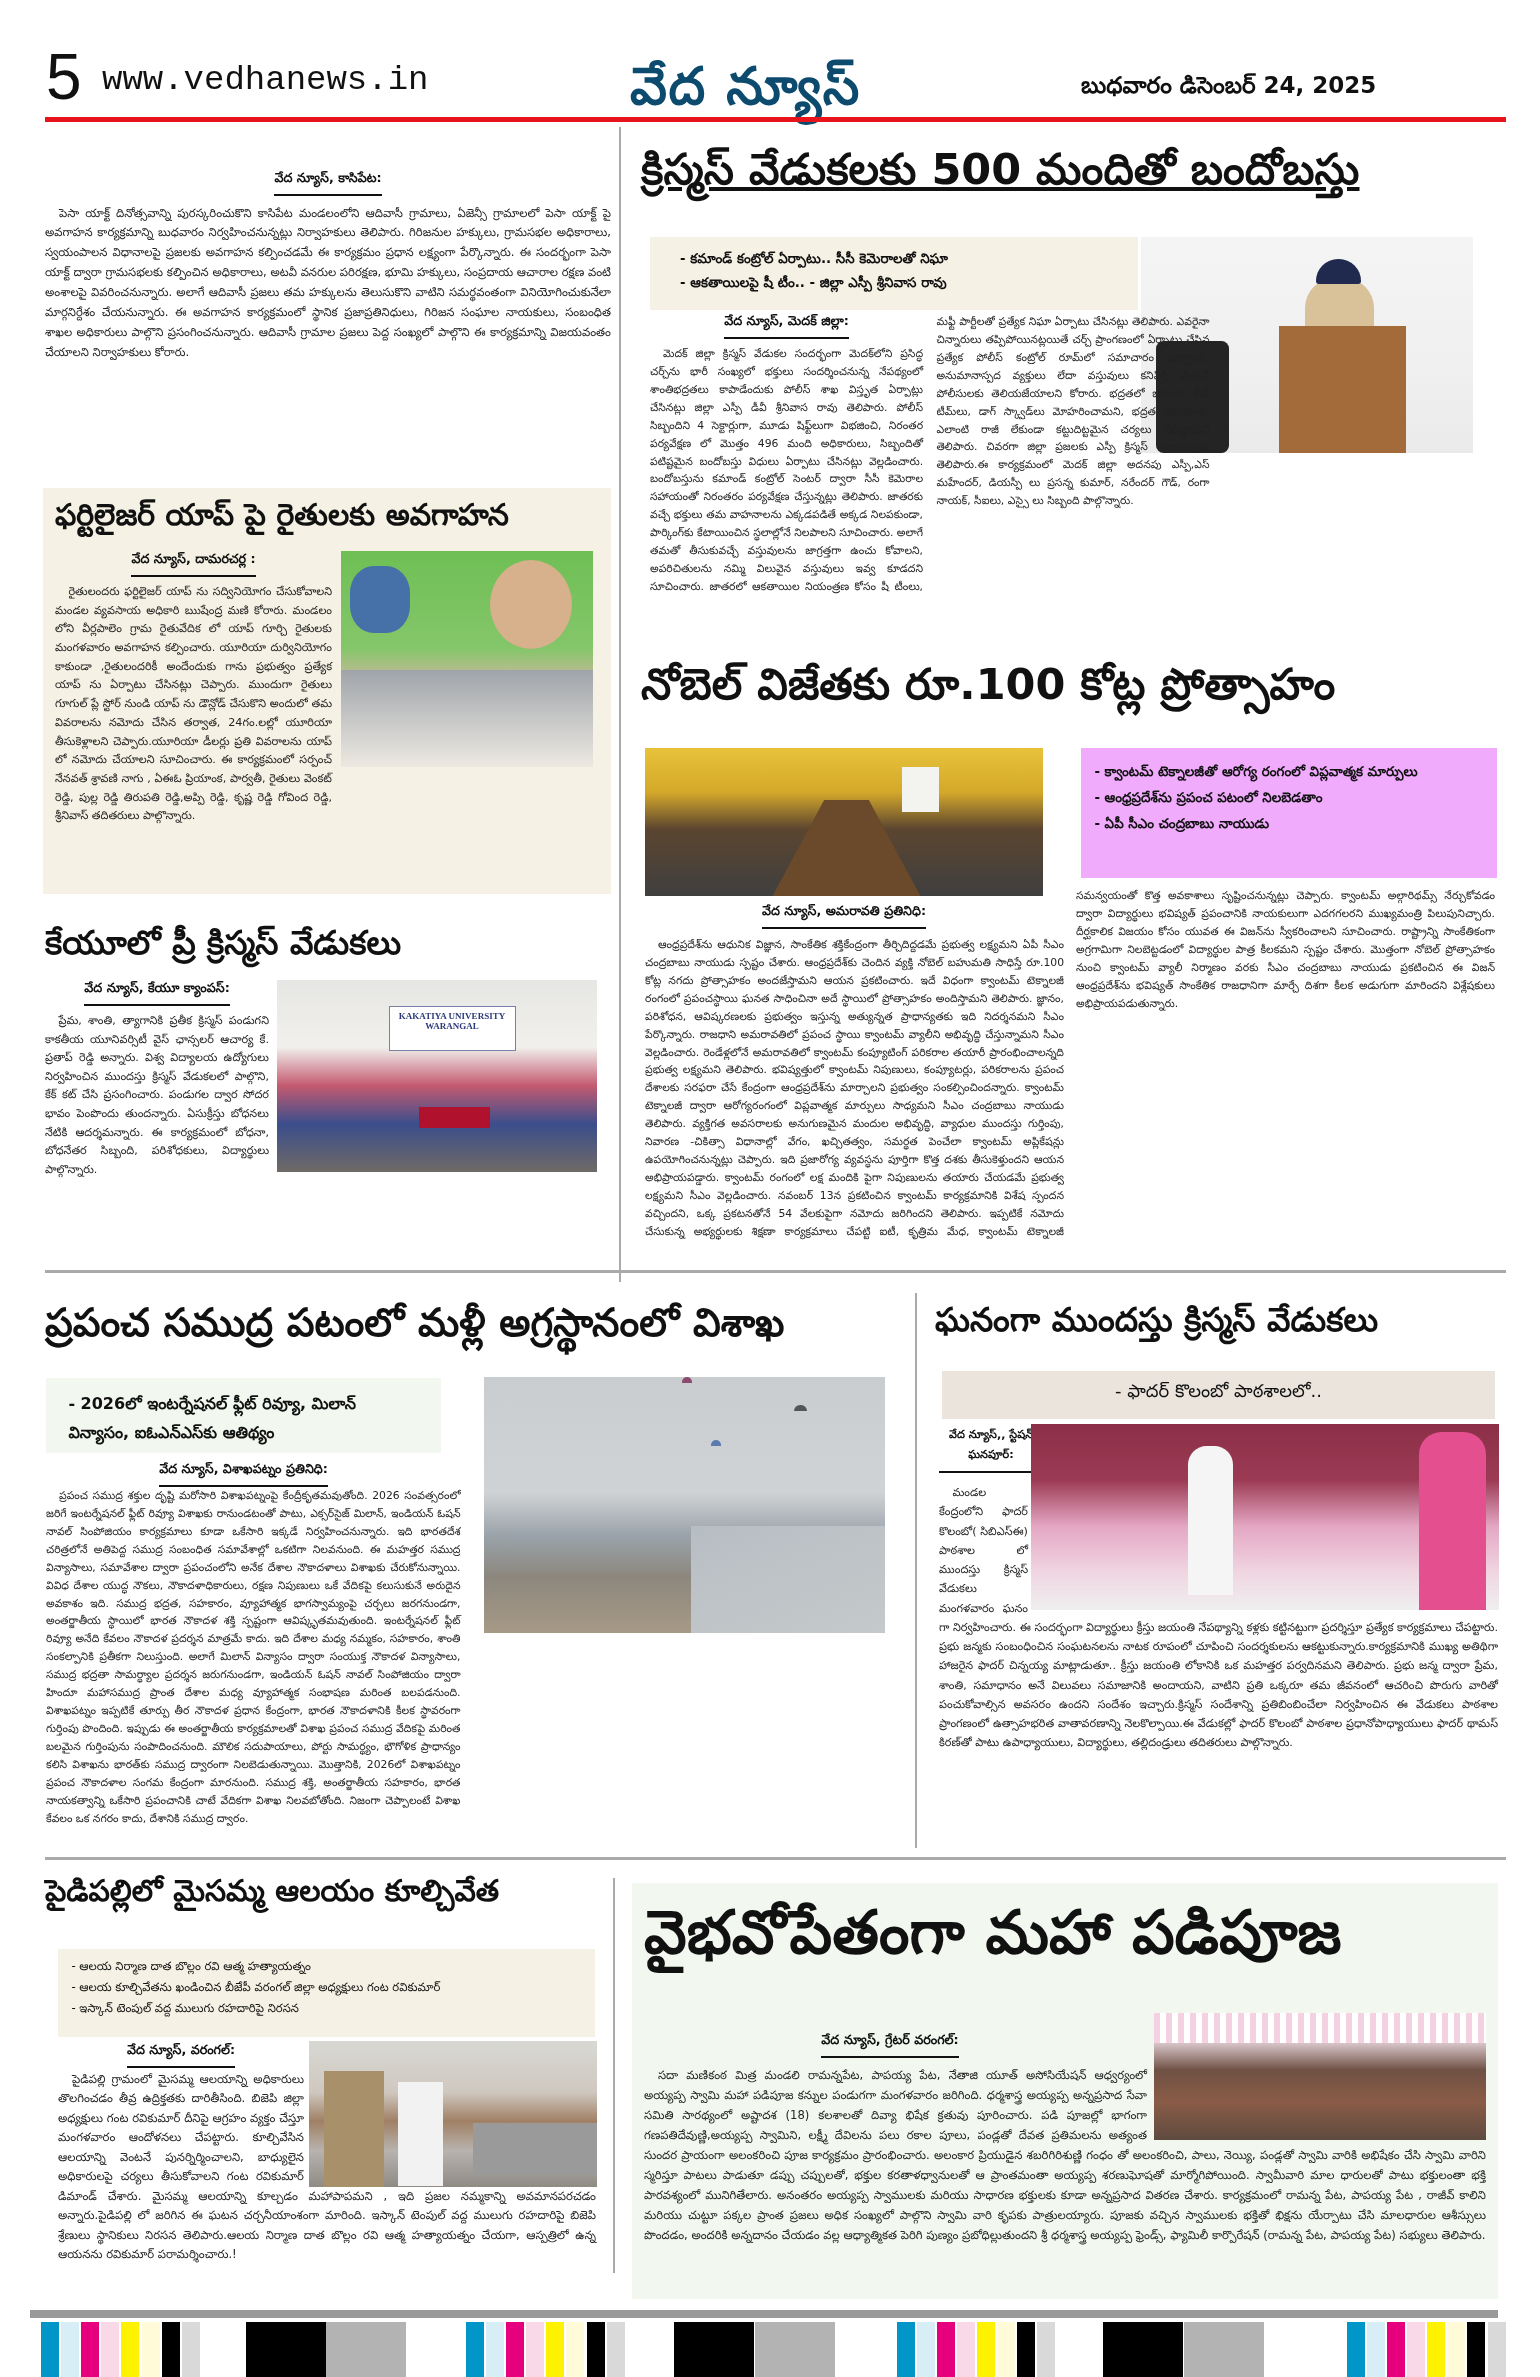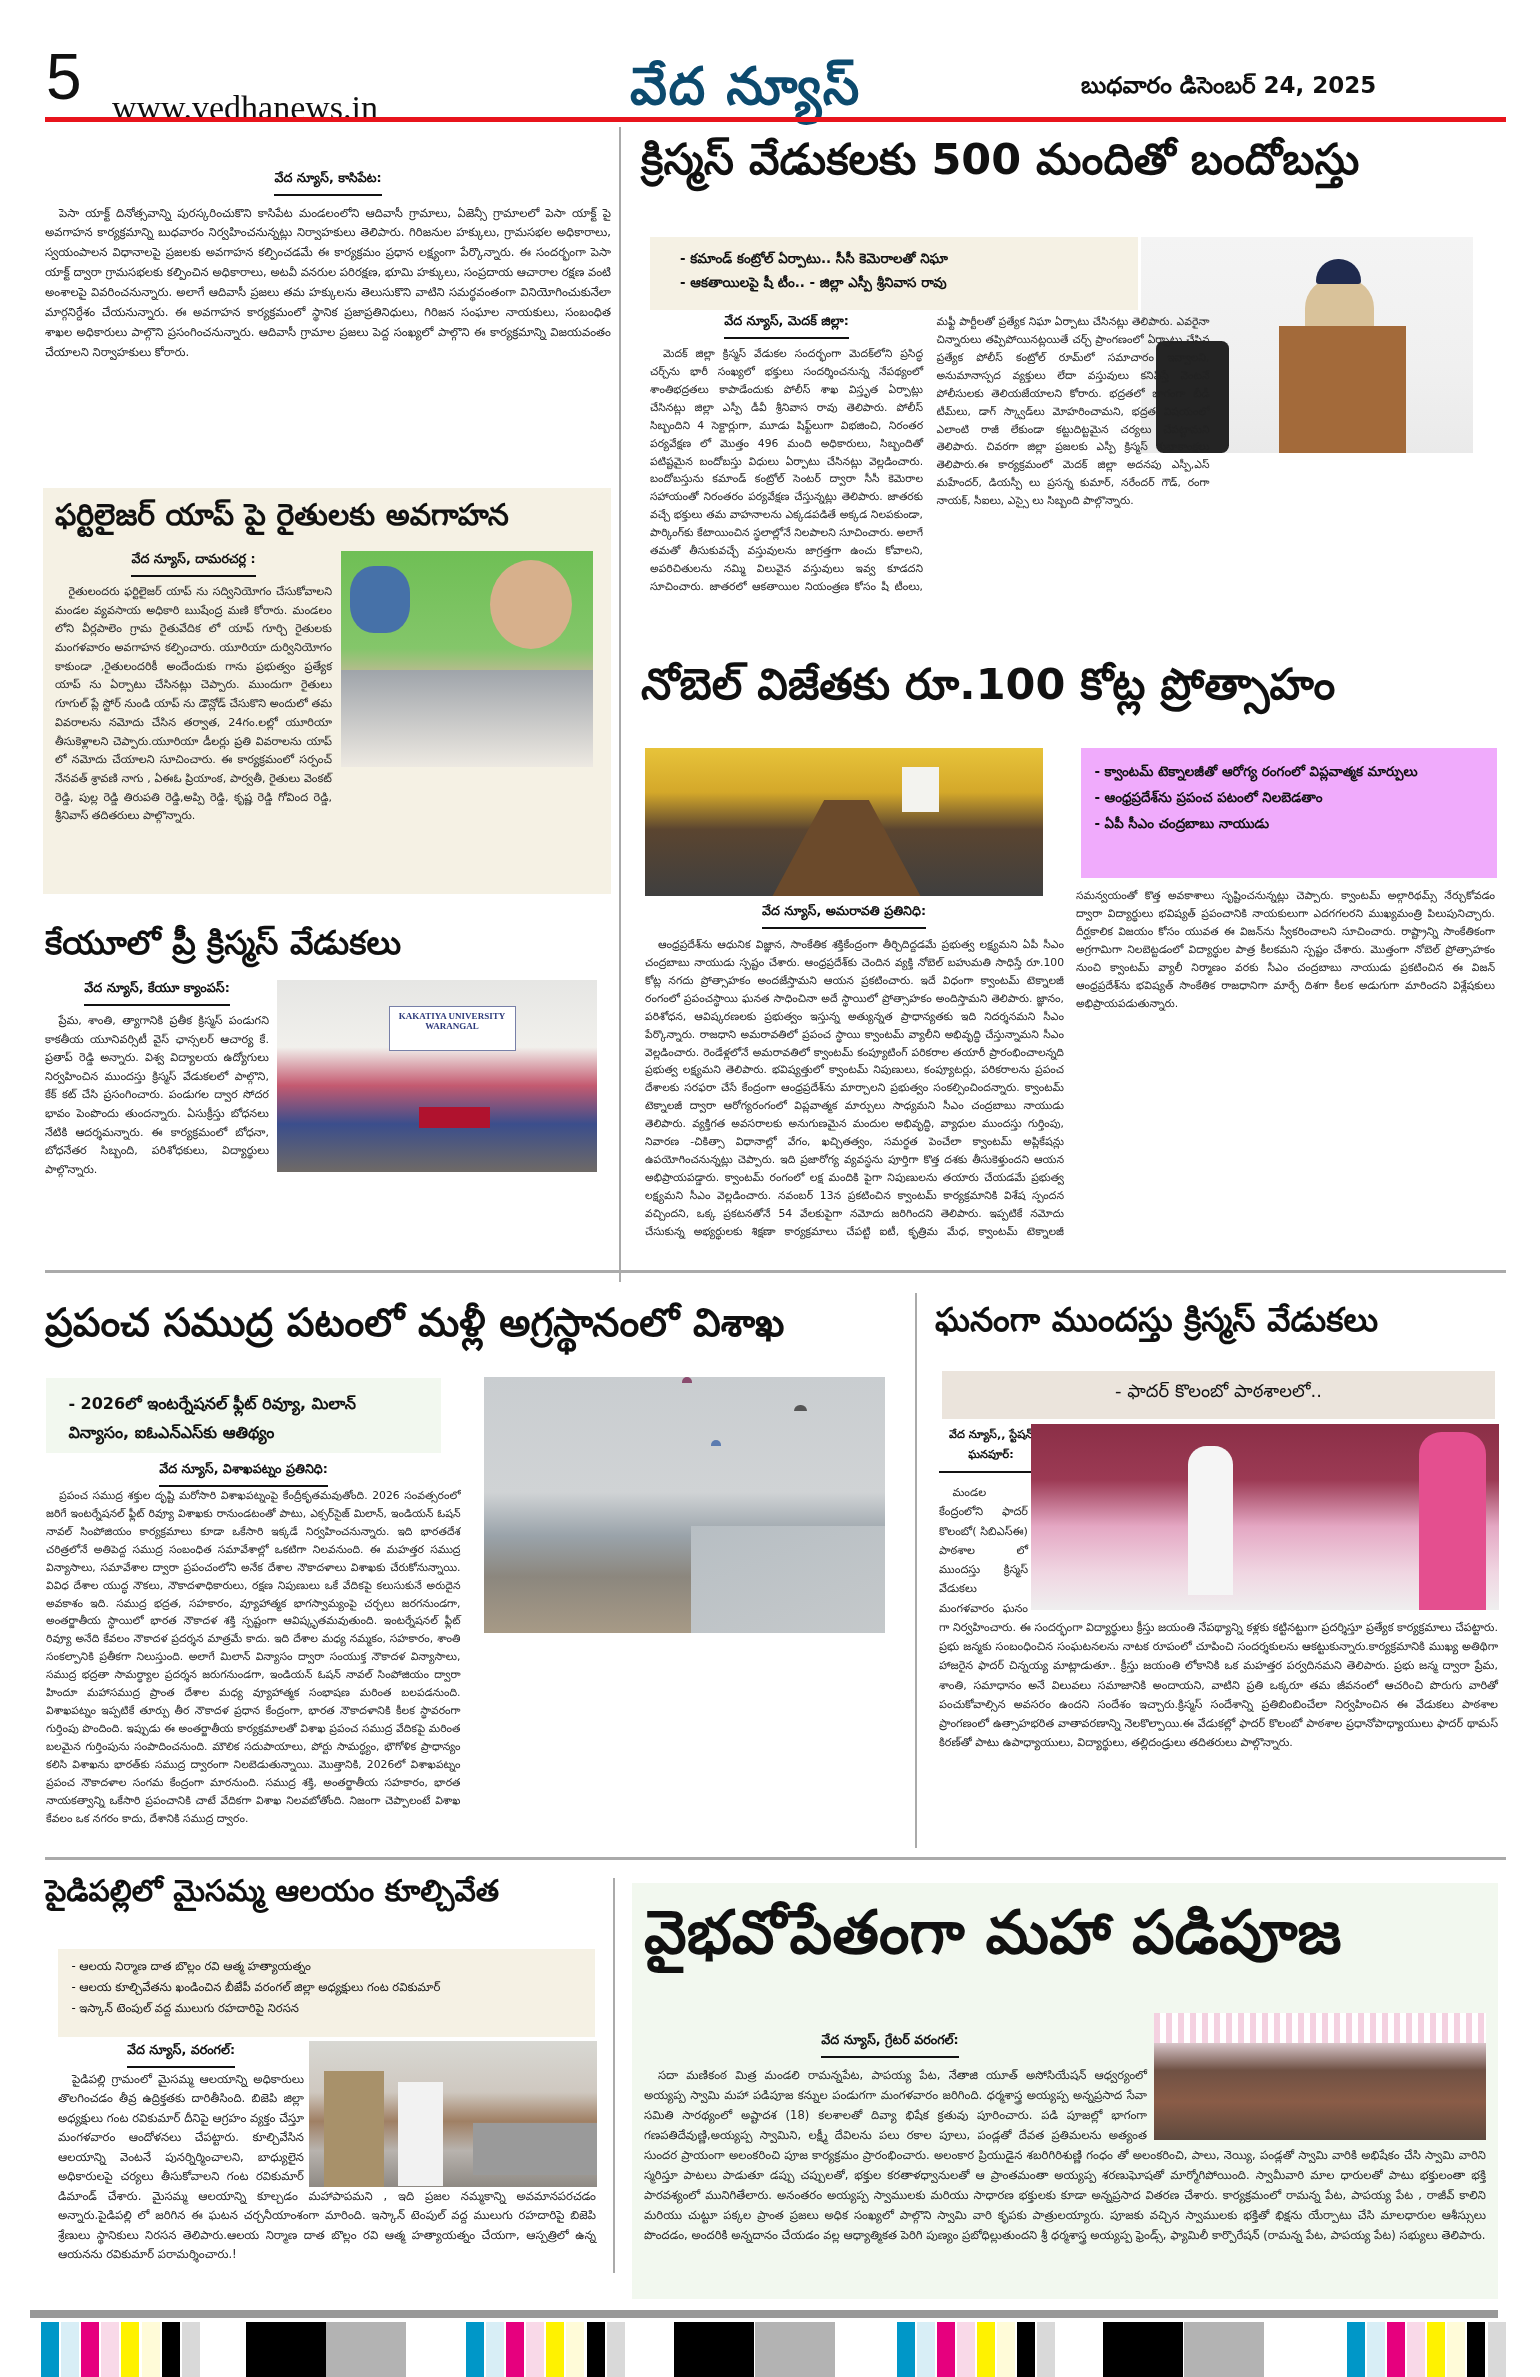--- a/index.html
+++ b/index.html
@@ -1,20 +1,20 @@
 <!DOCTYPE html>
 <html style="font-size:12px"><head>
 <meta charset="utf-8">
 <style>
   html,body{margin:0;padding:0;background:#fff;}
   body{width:1541px;height:2377px;position:relative;overflow:hidden;font-family:"DejaVu Sans",sans-serif;color:#111;}
   .abs{position:absolute;box-sizing:border-box;}
   
   .page-num{left:46px;top:45px;font-family:"Liberation Sans",sans-serif;font-size:64px;line-height:64px;}
-  .site-url{left:112px;top:61px;font-family:Liberation Serif, serif;font-size:34px;margin-top:28px;}
+  .site-url{left:102px;top:61px;font-family:Liberation Mono, monospace;font-size:34px;}
   .brand{left:630px;top:56px;font-family:"DejaVu Sans",sans-serif;font-weight:bold;font-size:52px;color:#0c4a6e;letter-spacing:1.5px;}
   .date{left:1081px;top:72px;font-family:"DejaVu Sans",sans-serif;font-weight:bold;font-size:23px;}
   .rule-red{left:45px;top:117px;width:1461px;height:4.5px;background:#e8141c;}
   .vline{background:#aaa;width:2.2px;}
   .hline{background:#aaa;height:3px;}
   .headline{font-family:"DejaVu Sans",sans-serif;font-weight:bold;color:#111;line-height:1.15;white-space:nowrap;}
   .byline{font-family:"DejaVu Sans",sans-serif;font-weight:bold;font-size:12.7px;text-align:center;}
   .byline span{display:inline-block;border-bottom:2.2px solid #111;padding-bottom:6px;}
   .body-text{font-family:"DejaVu Sans",sans-serif;font-size:12px;line-height:1.72;text-align:justify;color:#222;text-indent:1.2em;}
   .box-beige{background:#f5f1e4;}
@@ -67,21 +67,21 @@
       <div class="byline"><span>వేద న్యూస్, కేయూ క్యాంపస్:</span></div>
       <div class="body-text" style="margin-top:6px;font-size:11.2px;line-height:1.66;">ప్రేమ, శాంతి, త్యాగానికి ప్రతీక క్రిస్మస్ పండుగని కాకతీయ యూనివర్సిటీ వైస్ ఛాన్సలర్ ఆచార్య కే. ప్రతాప్ రెడ్డి అన్నారు. విశ్వ విద్యాలయ ఉద్యోగులు నిర్వహించిన ముందస్తు క్రిస్మస్ వేడుకలలో పాల్గొని, కేక్ కట్ చేసి ప్రసంగించారు. పండుగల ద్వార సోదర భావం పెంపొందు తుందన్నారు. ఏసుక్రీస్తు బోధనలు నేటికి ఆదర్శమన్నారు. ఈ కార్యక్రమంలో బోధనా, బోధనేతర సిబ్బంది, పరిశోధకులు, విద్యార్థులు పాల్గొన్నారు.</div>
     </div>
     <div class="photo" style="width:320px;height:192px;flex:none;background:linear-gradient(180deg,#e6e6e4 0%,#f1f0ec 35%,#c45a70 55%,#3b4e8c 75%,#6f6a66 100%);position:relative;">
       <div style="position:absolute;left:112px;top:26px;width:127px;height:45px;background:#fff;border:0.7px solid #7880a8;font-family:'Liberation Serif',serif;font-size:9px;font-weight:bold;color:#2d3a7a;text-align:center;padding-top:4.5px;box-sizing:border-box;">KAKATIYA UNIVERSITY WARANGAL</div>
       <div style="position:absolute;left:142px;top:127px;width:71px;height:21px;background:#b0122e;"></div>
     </div>
   </div>
 </div>
 
-<div class="abs" style="left:641px;top:135px;width:857px;">
+<div class="abs" style="left:641px;top:145px;width:857px;text-decoration:underline;">
   <div class="headline" style="font-size:43px;">క్రిస్మస్ వేడుకలకు 500 మందితో బందోబస్తు</div>
 </div>
 <div class="abs box-beige" style="left:650px;top:237px;width:488px;height:73px;padding:7.5px 30px;">
   <ul class="sub-list" style="font-size:13.4px;line-height:1.6;">
     <li>- కమాండ్ కంట్రోల్ ఏర్పాటు.. సీసీ కెమెరాలతో నిఘా</li>
     <li>- ఆకతాయిలపై షీ టీం.. - జిల్లా ఎస్పీ శ్రీనివాస రావు</li>
   </ul>
 </div>
 <div class="abs photo" style="left:1141px;top:237px;width:332px;height:216px;background:linear-gradient(180deg,#f4f4f4 0%,#f0f0f0 60%,#eaeaea 100%);">
   <div style="position:absolute;left:164px;top:41px;width:69px;height:89px;background:#d9c29a;border-radius:30px 30px 4.5px 4.5px;"></div>

